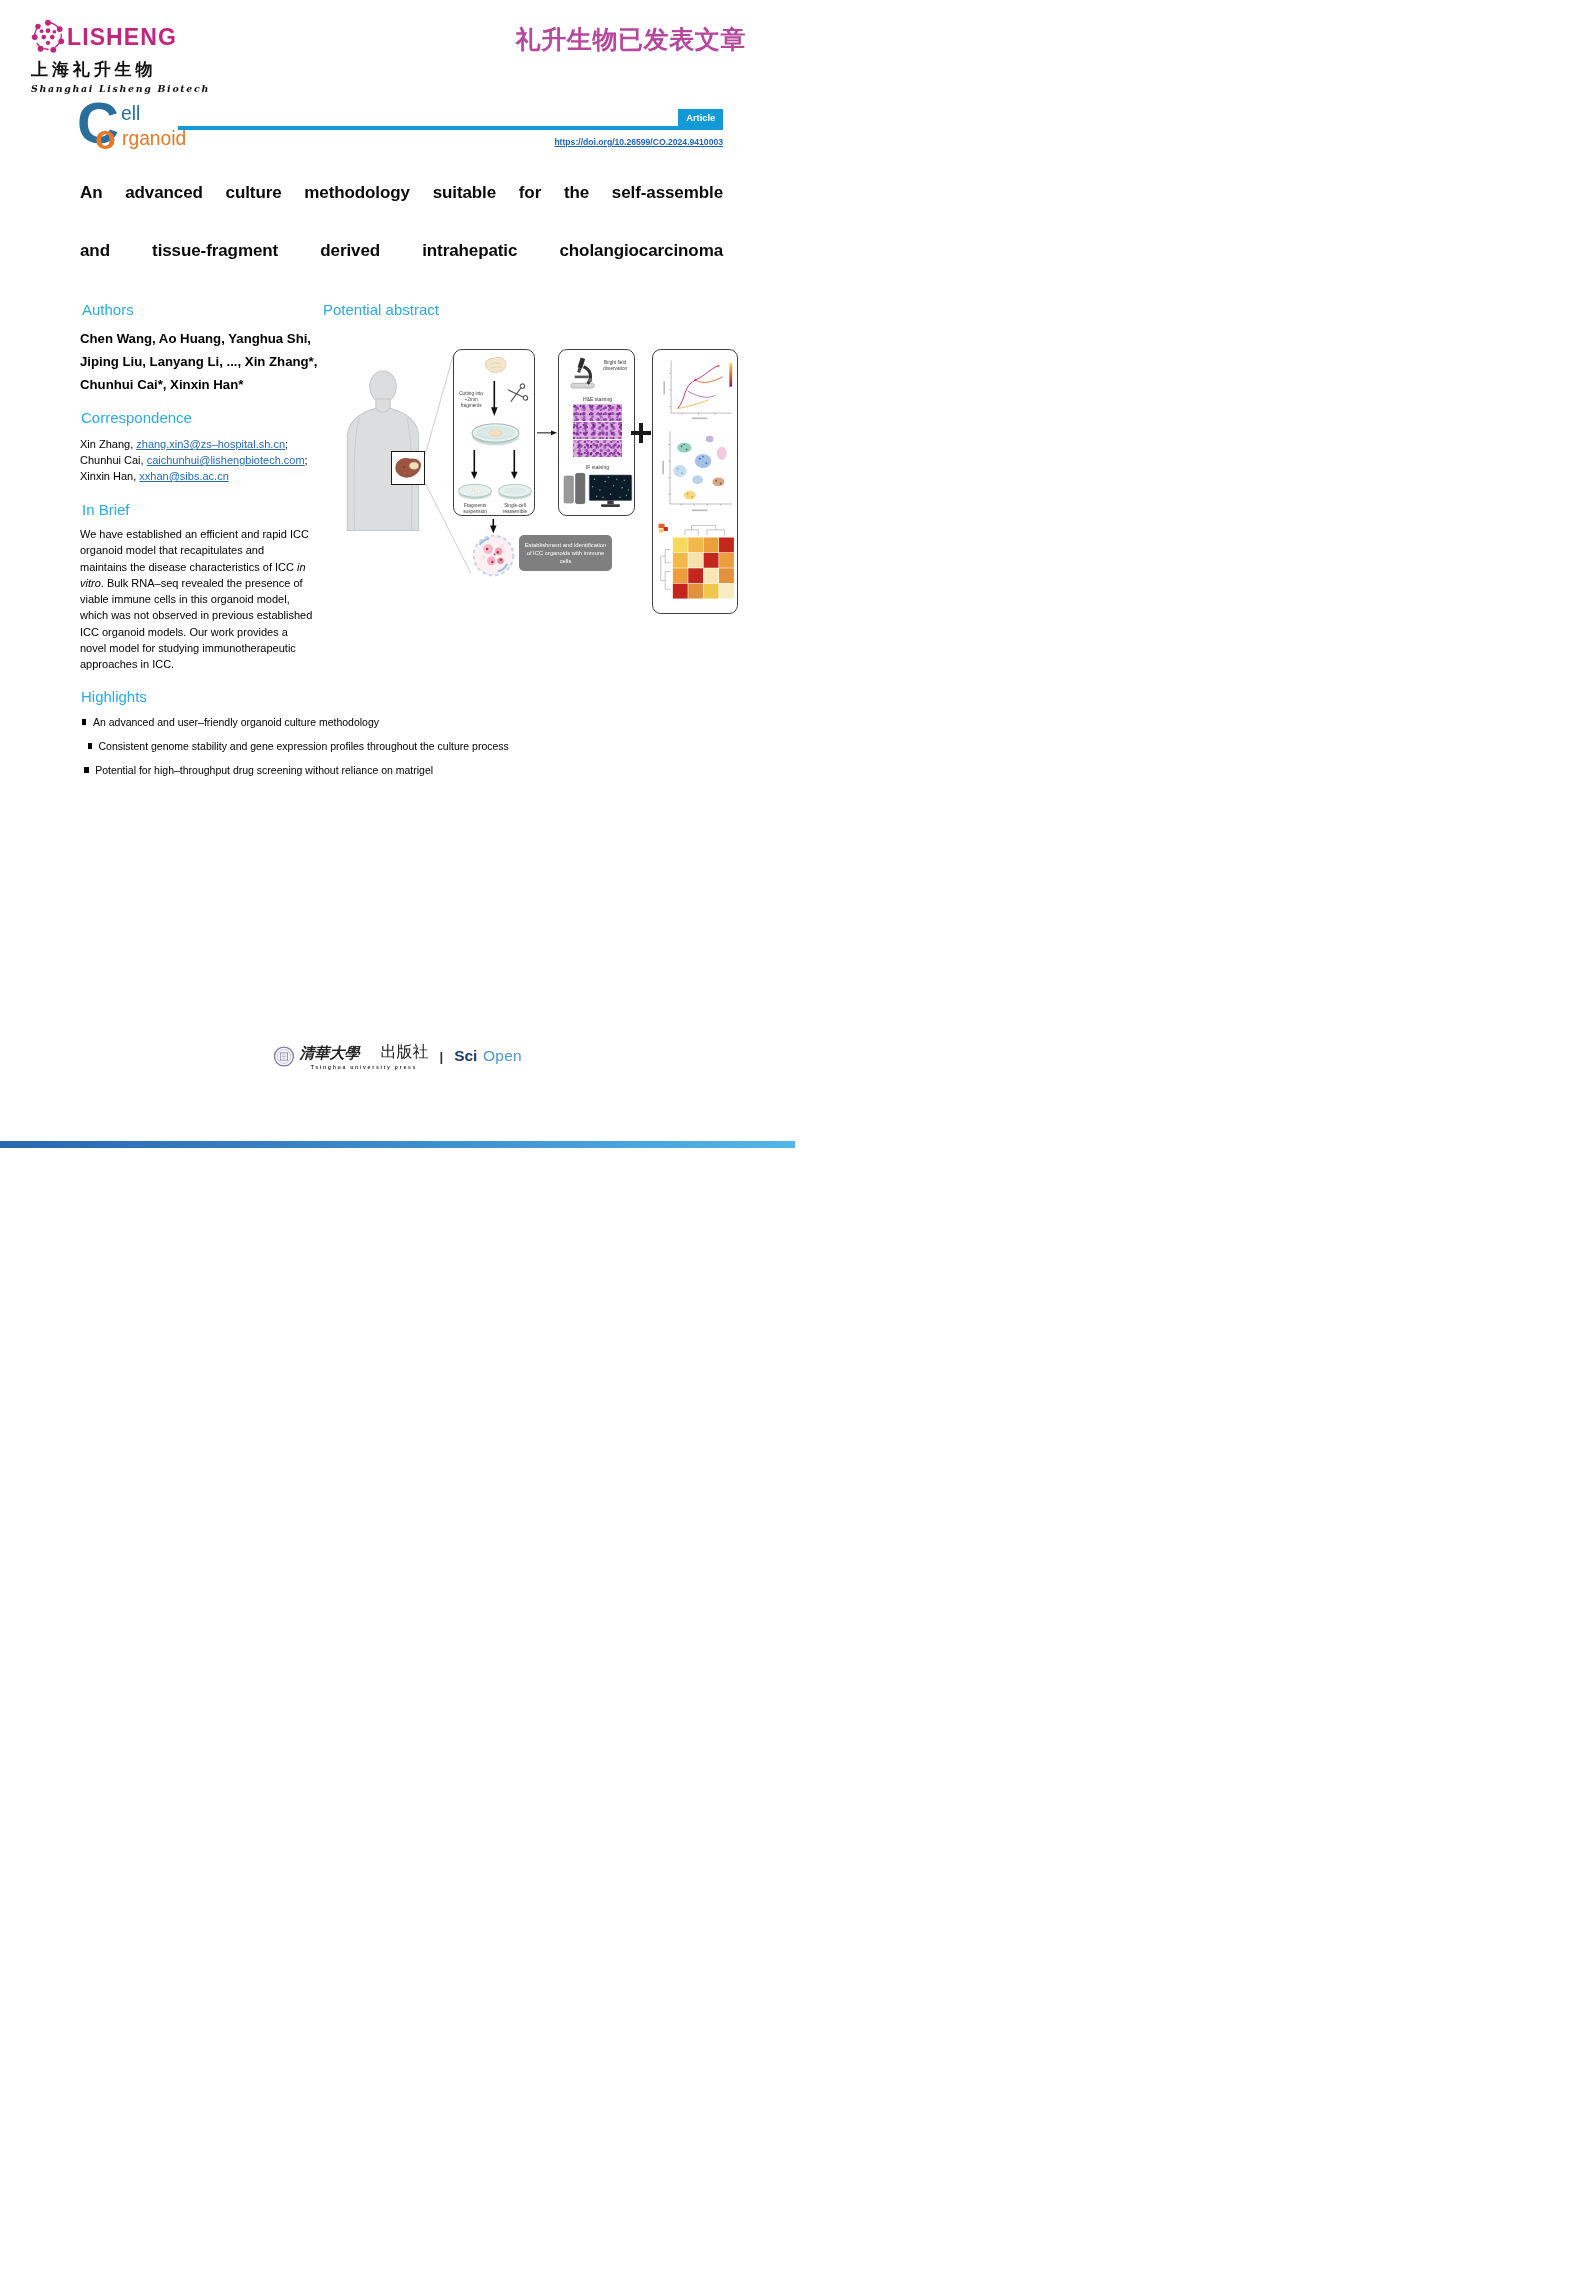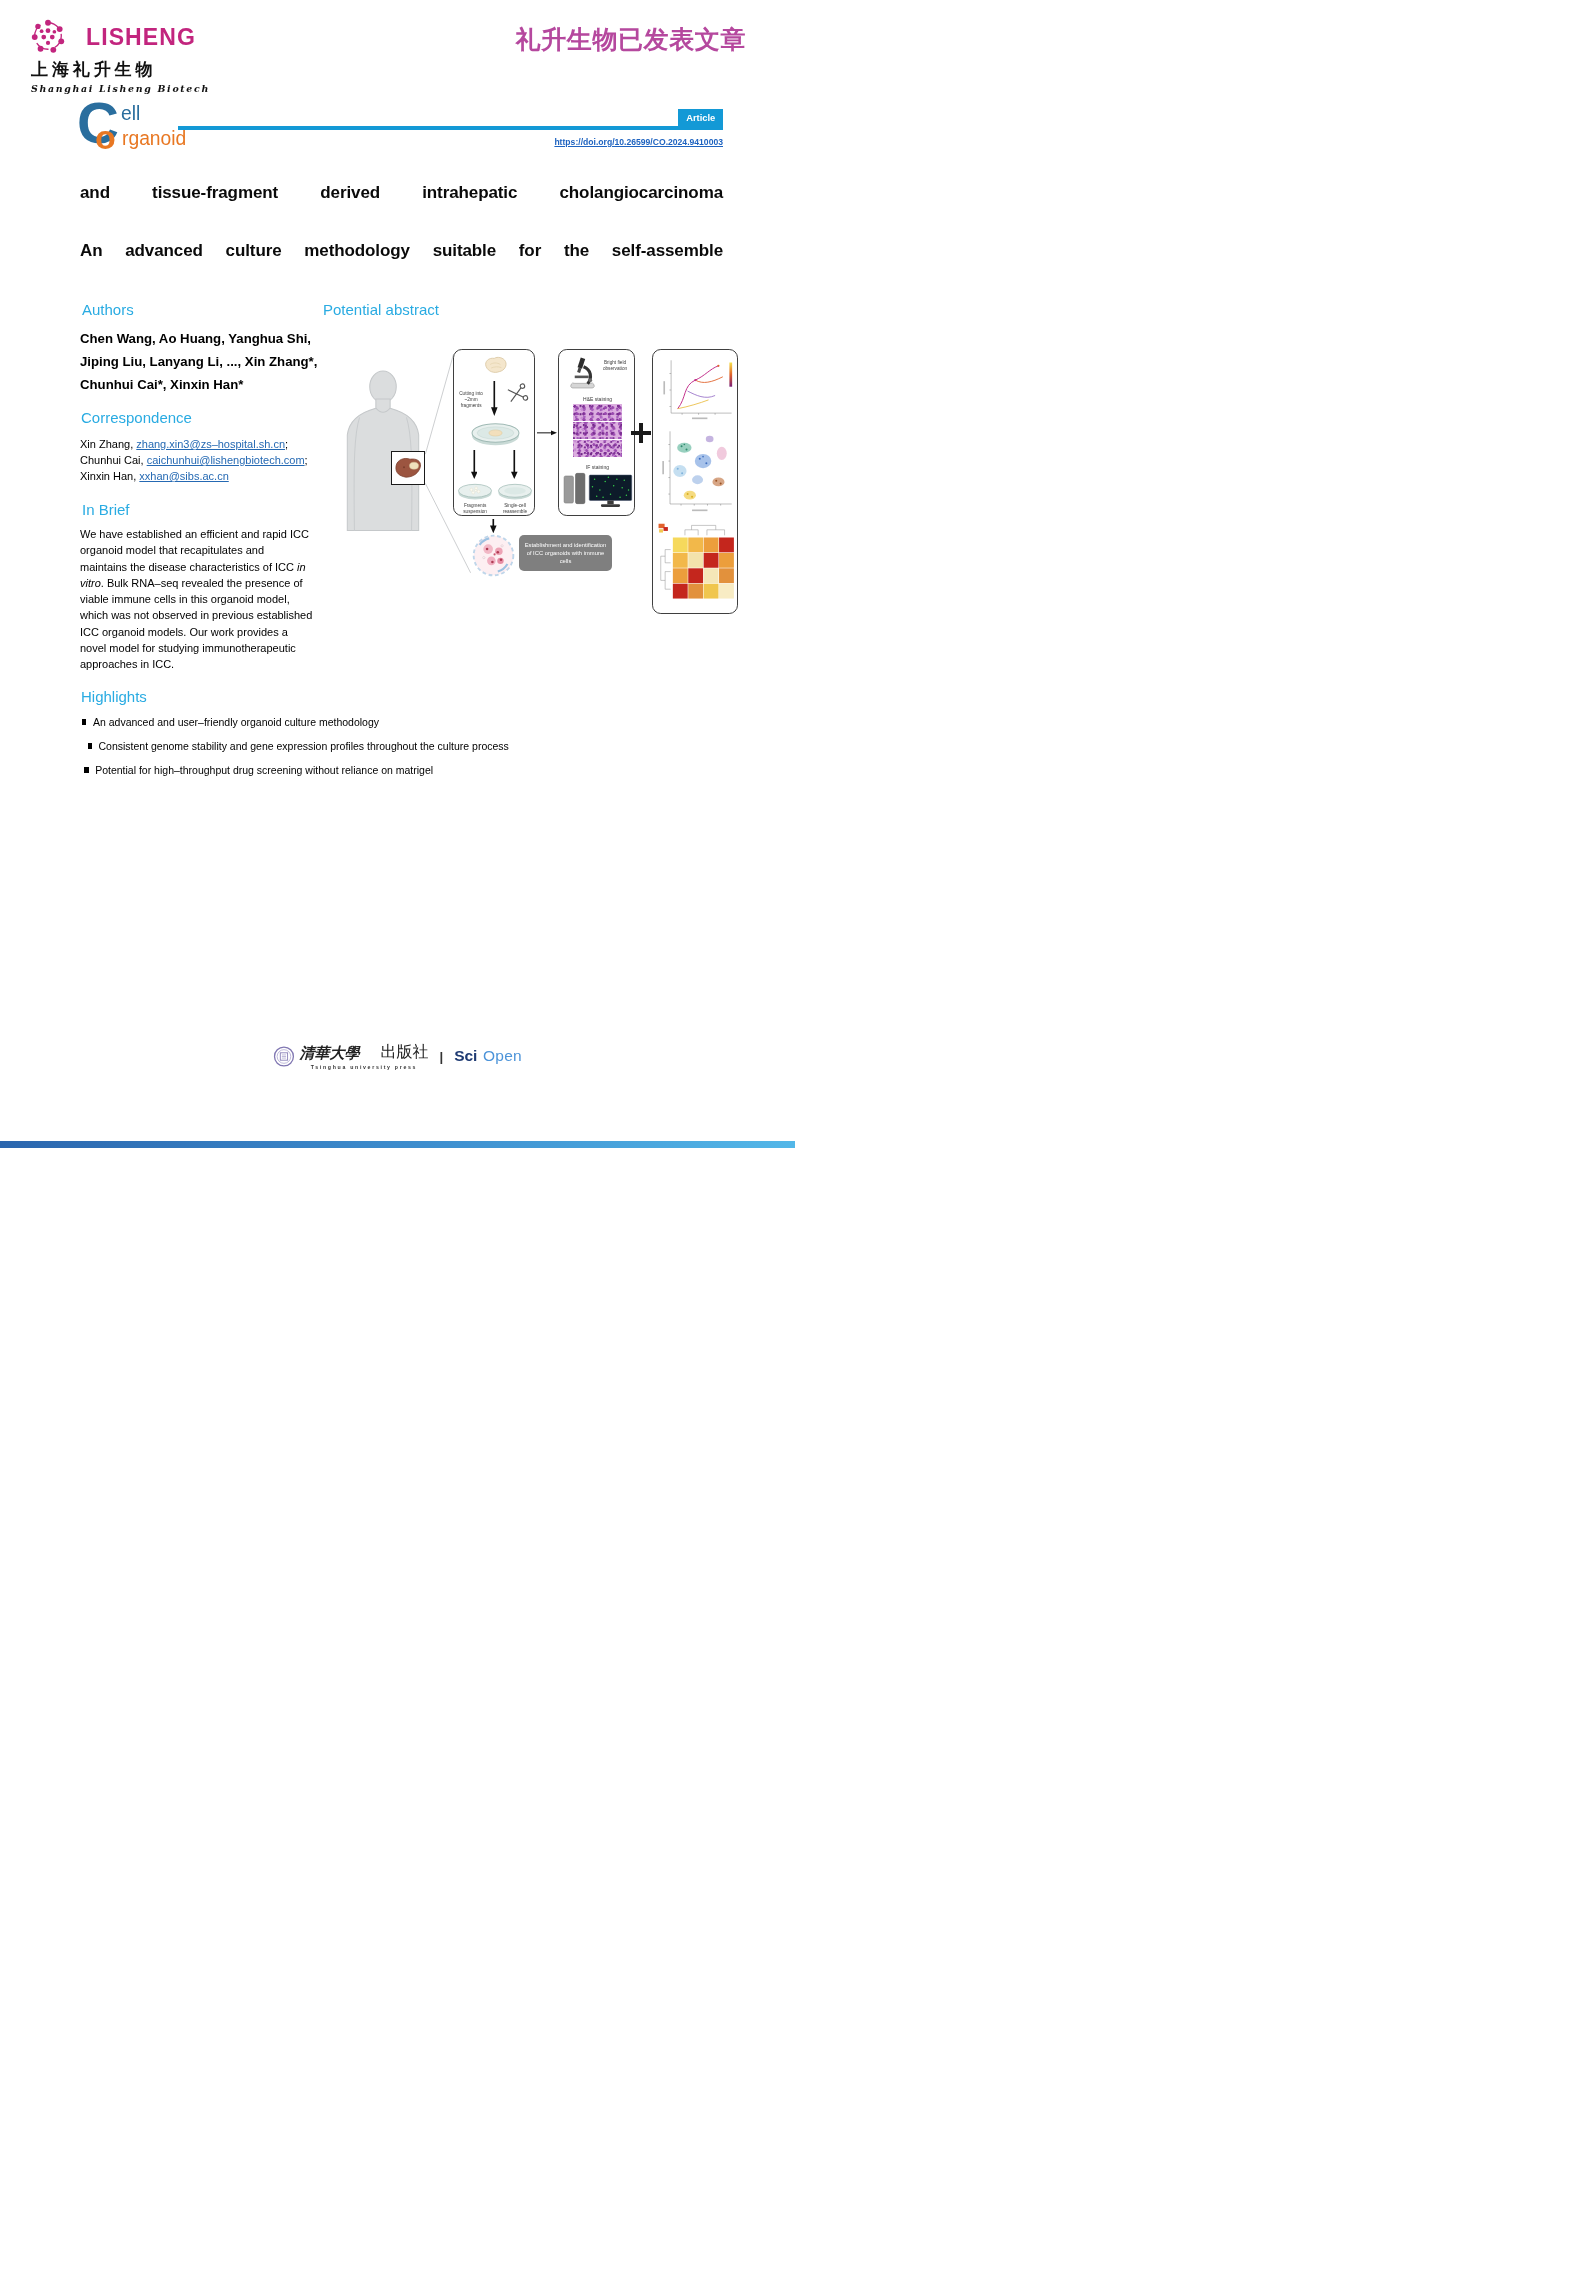--- a/index.html
+++ b/index.html
@@ -1,21 +1,21 @@
 <!DOCTYPE html>
 <html style="font-size:8.8px"><head>
 <meta charset="utf-8">
 <style>
   html,body{margin:0;padding:0;background:#fff;}
   .page{position:relative;width:795px;height:1148px;background:#fff;overflow:hidden;
         font-family:"Liberation Sans",sans-serif;color:#111;}
 
   
   .lisheng{position:absolute;left:31px;top:19px;}
-  .lisheng-row{display:flex;align-items:center;gap:21px;}
+  .lisheng-row{display:flex;align-items:center;gap:2px;}
   .lisheng-word{font-size:23px;font-weight:800;color:#C2257E;letter-spacing:1.1px;}
   .lisheng-cn{margin-top:3.3px;font-family:"DejaVu Serif",serif;font-weight:700;
               font-size:17px;letter-spacing:3.9px;color:#111;}
   .lisheng-en{margin-top:2.2px;font-family:"DejaVu Serif",serif;font-style:italic;font-weight:700;
               font-size:9.4px;letter-spacing:1.7px;color:#111;}
   .banner{position:absolute;right:49px;top:23px;font-size:25px;font-weight:800;
           color:#B5489E;letter-spacing:0.6px;white-space:nowrap;}
 
   
   .jlogo{position:absolute;left:77px;top:106px;width:116px;height:51px;}
@@ -130,22 +130,22 @@
     <span class="c-big">C</span>
     <span class="o-org">o</span>
     <span class="ell">ell</span>
     <span class="rganoid">rganoid</span>
   </div>
   <div class="rule"></div>
   <div class="badge">Article</div>
   <a class="doi" href="#">https://doi.org/10.26599/CO.2024.9410003</a>
 
   <div class="title">
+    <div class="jline">An advanced culture methodology suitable for the self-assemble</div>
     <div class="jline">and tissue-fragment derived intrahepatic cholangiocarcinoma</div>
-    <div class="jline">An advanced culture methodology suitable for the self-assemble</div>
   </div>
 
   <div class="h-blue authors-h">Authors</div>
   <div class="authors">
     <div>Chen Wang, Ao Huang, Yanghua Shi,</div>
     <div>Jiping Liu, Lanyang Li, ..., Xin Zhang*,</div>
     <div>Chunhui Cai*, Xinxin Han*</div>
   </div>
 
   <div class="h-blue corr-h">Correspondence</div>

